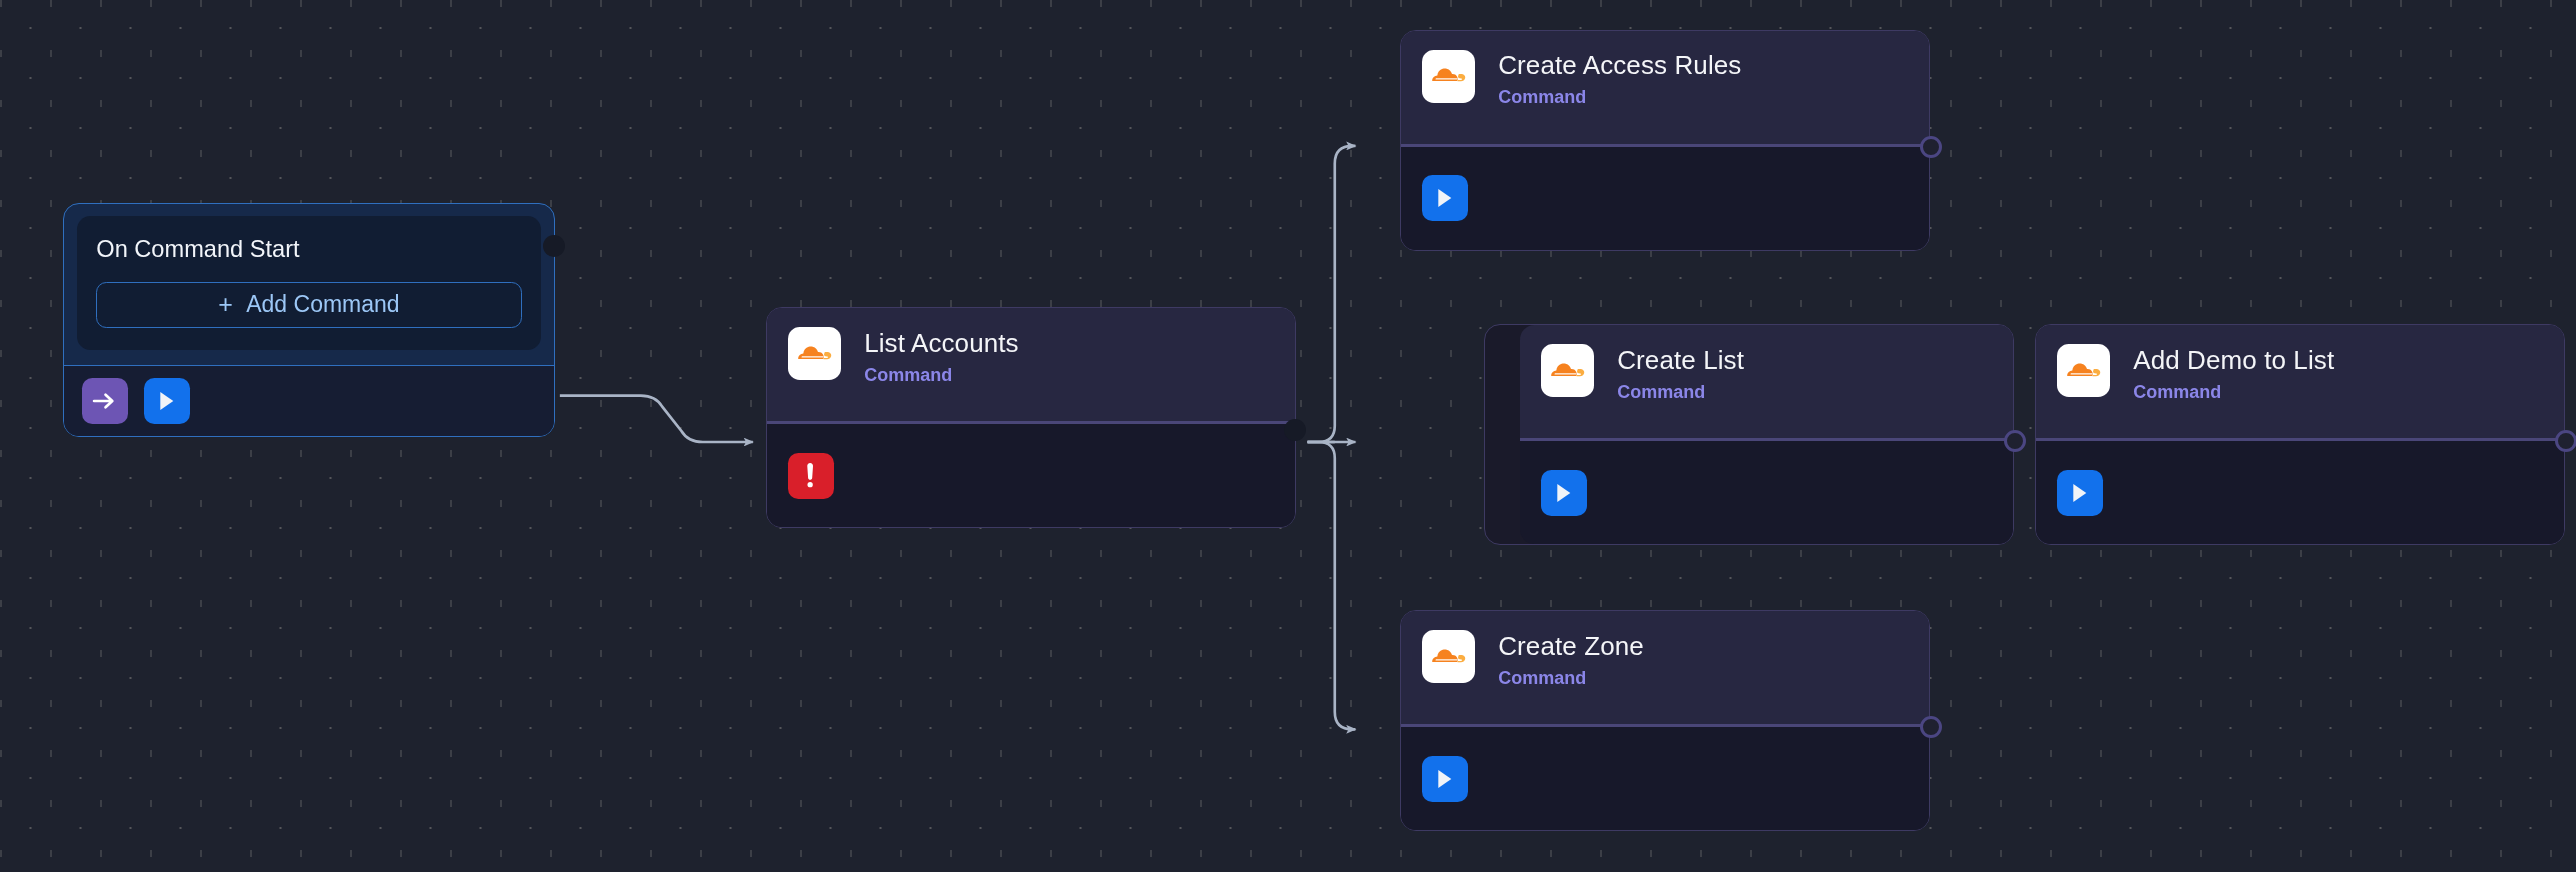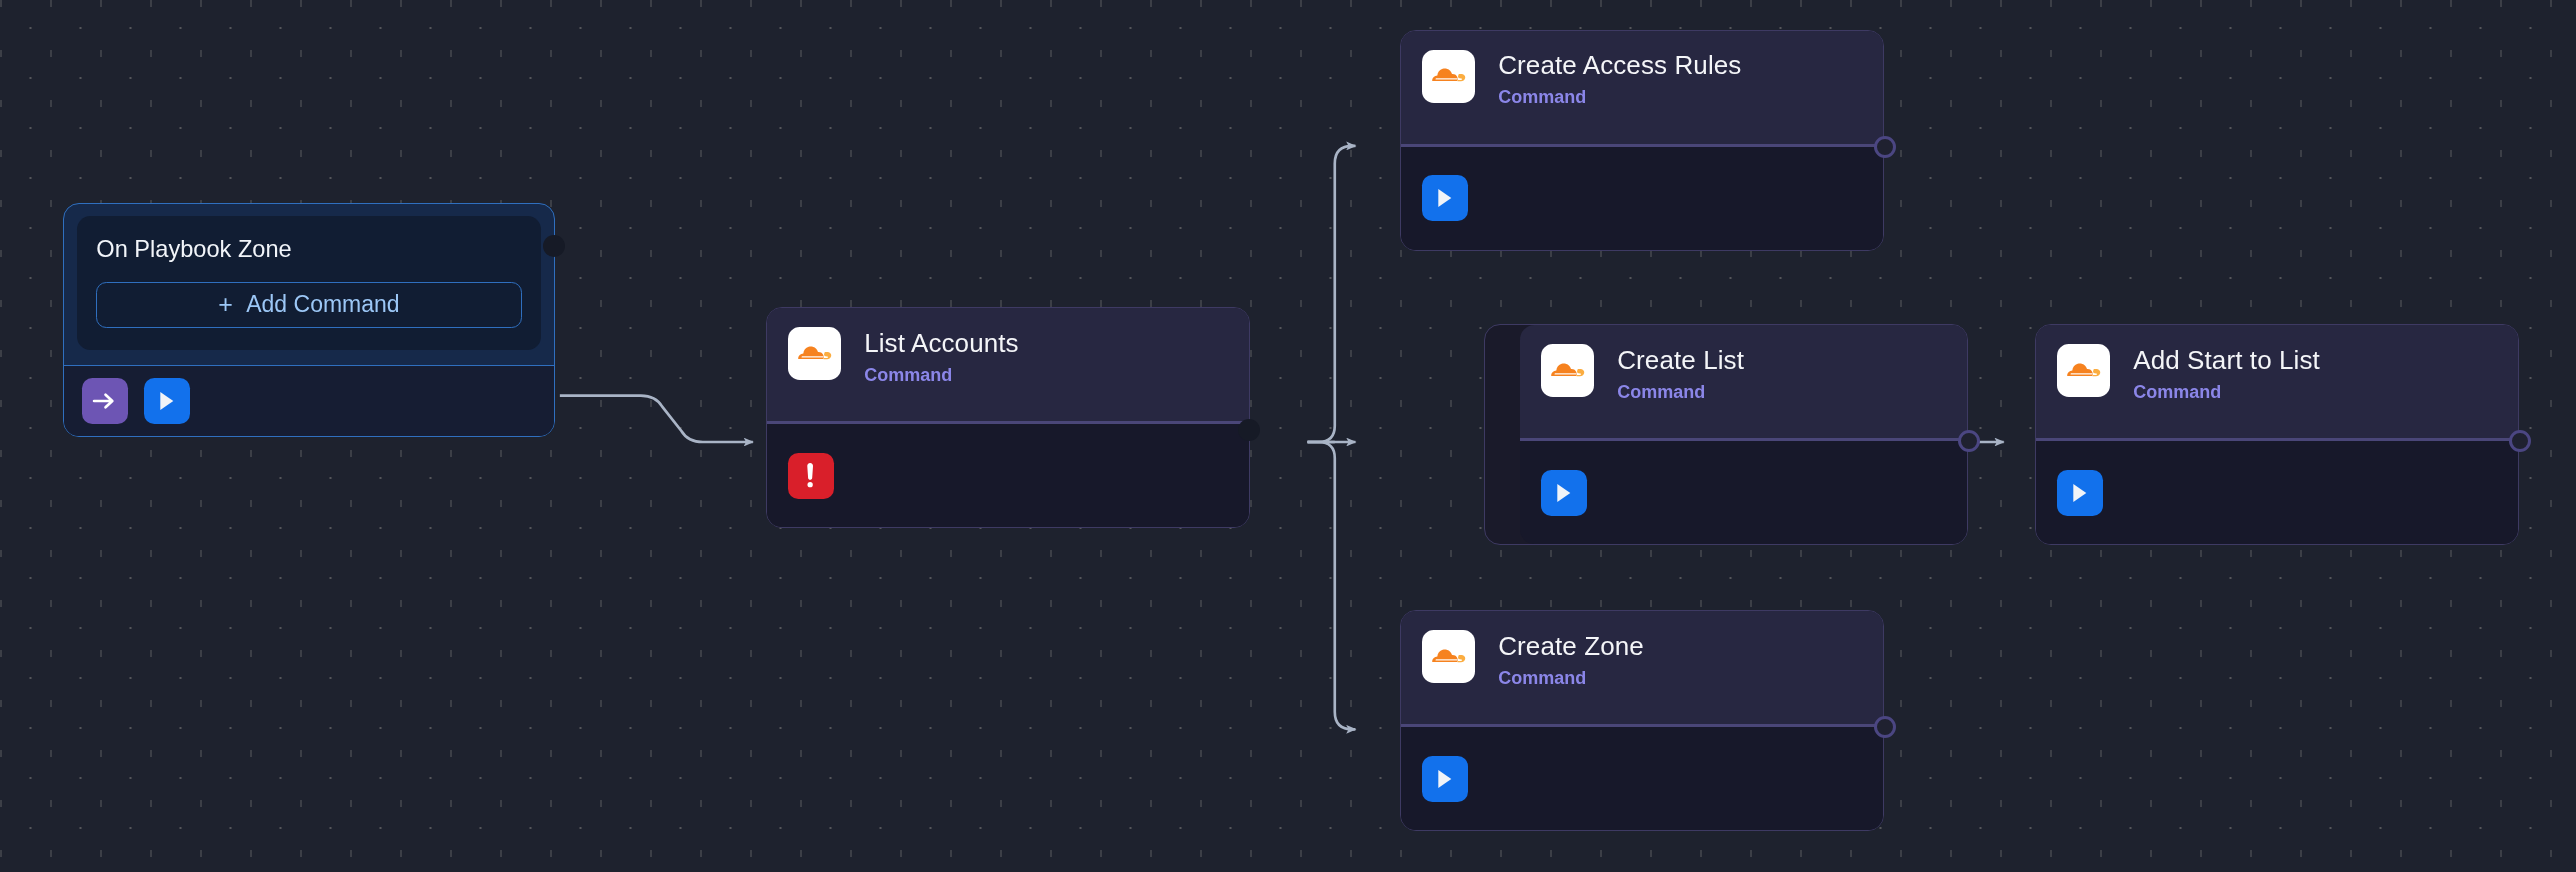--- a/index.html
+++ b/index.html
@@ -47,21 +47,21 @@
 
   
   .node {
     position: absolute;
     border-radius: 16px;
     overflow: visible;
   }
 
   
   .cmd {
-    width: 484px;
+    width: 530px;
     background: #1a1a2a;
     border: 1.5px solid #3e3a63;
     border-radius: 16px;
   }
   .cmd .head {
     height: 116px;
     background: #272741;
     border-bottom: 3.7px solid #4a4678;
     border-radius: 14.7px 14.7px 0 0;
     display: flex;
@@ -215,21 +215,21 @@
     <path d="M 1775 600 L 1790 600 Q 1812 600 1812 578 L 1812 222 Q 1812 198 1836 198 L 1840 198" fill="none" stroke="#a9b4c6" stroke-width="3.6" marker-end="url(#arw)"></path>
 
     <path d="M 1775 600 L 1790 600 Q 1812 600 1812 622 L 1812 966 Q 1812 990 1836 990 L 1840 990" fill="none" stroke="#a9b4c6" stroke-width="3.6" marker-end="url(#arw)"></path>
 
     <path d="M 2573 600 L 2720 600" fill="none" stroke="#a9b4c6" stroke-width="3.6" marker-end="url(#arw)"></path>
   </svg>
 
   <div class="node trigger" style="left:63px; top:203px;">
 
     <div class="t-panel">
-      <div class="t-panel-title">On Playbook Zone</div>
+      <div class="t-panel-title">On Command Start</div>
       <div class="handle-dot" style="top:19px; right:-24px;"></div>
       <button class="addbtn">
         <span class="plus-g">+</span>
         <span>Add Command</span>
       </button>
     </div>
 
     <div class="t-foot">
       <div class="sqbtn b-purple">
         <svg width="25" height="22" viewBox="0 0 24 20" aria-hidden="true">
@@ -344,21 +344,21 @@
   <div class="node cmd" style="left:2035px; top:324px;">
     <div class="head">
       <div class="appicon">
         <svg width="40" height="28" viewBox="0 0 64 44" aria-hidden="true">
           <path d="M47 30 c2.2-6.4 -2.4-12.1 -8.6-11.3 -1.9-6.4 -8.3-10.2 -14.9-8.3 -5 1.4 -8.3 5.7 -8.6 10.6 -4.4 .2 -8 3.6 -8.2 7.9 0 .4 0 .8 .1 1.1 h40.2z" fill="#f6821f"></path>
           <path d="M50.4 18.9 c-.3 0 -.7 0 -1 .1 -.2 0 -.4 .2 -.5 .4 l-.7 2.4 c-.3 1 -.2 2 .3 2.7 .5 .7 1.3 1.1 2.3 1.2 l2.6 .2 c.8 .1 1.2 .7 1 1.4 -.2 .6 -.8 1.1 -1.5 1.1 h-5 c-.2 0 -.4 .2 -.4 .4 l-.4 1.3 c0 .1 0 .2 .2 .2 h5.6 c3 0 5.7-2 6.5-4.8 .6-2.3 -.3-4.5 -2.2-5.7 -.9-.6 -2-.9 -3.1-.9 z" fill="#fbad41"></path>
           <path d="M12 27.5 h34.6 l.6-2 H12.6 z" fill="#ffffff" opacity=".95"></path>
         </svg>
       </div>
       <div class="titlewrap">
-        <div class="n-title">Add Start to List</div>
+        <div class="n-title">Add Demo to List</div>
         <div class="n-sub">Command</div>
       </div>
     </div>
     <div class="body">
       <div class="sqbtn b-blue">
         <svg width="20.6" height="22" viewBox="0 0 20 22" aria-hidden="true">
           <path d="M4 2 L17 11 L4 20 Z" fill="#f1f4f8"></path>
         </svg>
       </div>
     </div>

